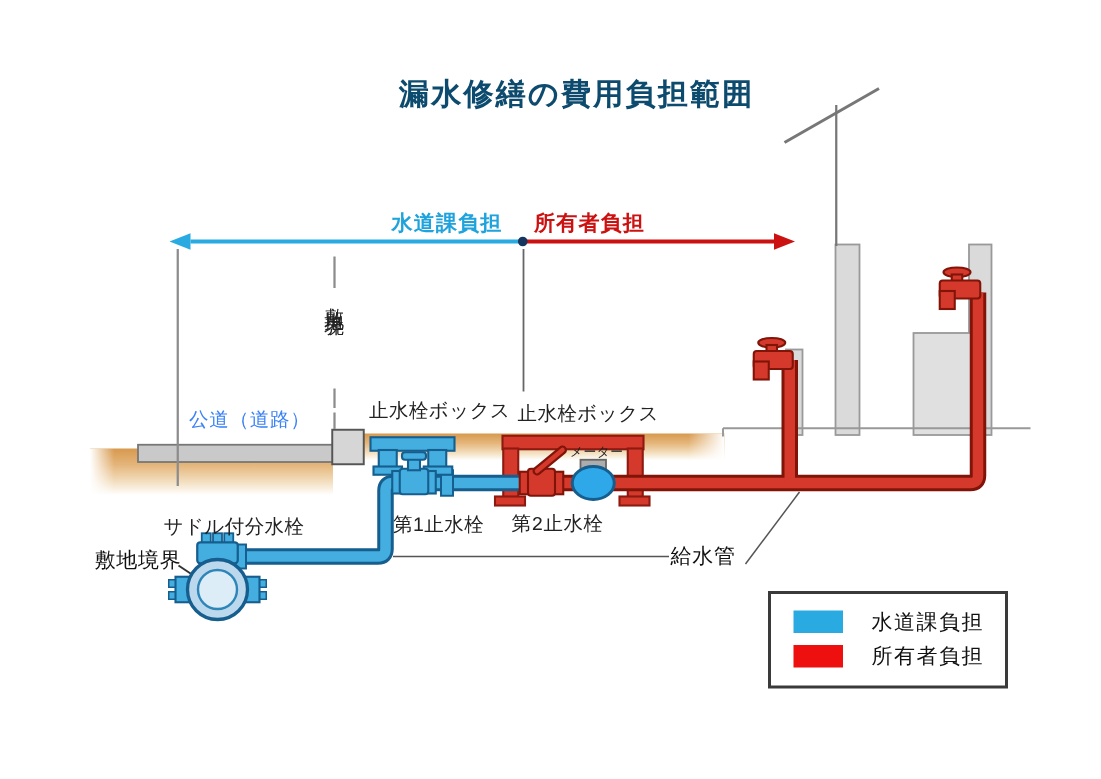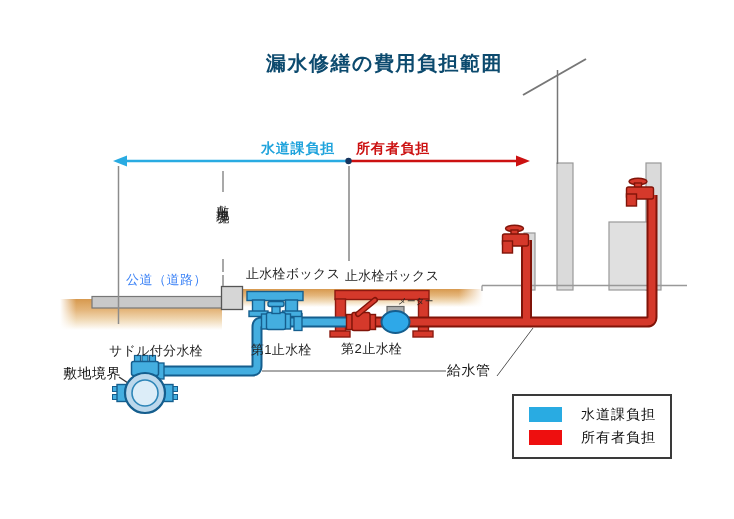--- a/index.html
+++ b/index.html
@@ -173,23 +173,23 @@
 
   <div class="lbl title" style="left:266px;top:52px;">漏水修繕の費用負担範囲</div>
 
   <div class="lbl burden" style="left: 261px; top: 141px; color: rgb(31, 163, 220);">水道課負担</div>
   <div class="lbl burden" style="left: 356px; top: 141px; color: rgb(204, 17, 17);">所有者負担</div>
 
   <div class="lbl vert" style="left:215px;top:195px;">敷地境界</div>
   <div class="lbl mid" style="left:126px;top:273px;">公道（道路）</div>
   <div class="lbl small" style="left:246px;top:267px;">止水栓ボックス</div>
   <div class="lbl small" style="left:345px;top:269px;">止水栓ボックス</div>
-  <div class="lbl small" style="left:398px;top:297px;font-size:8.5px;">メーター</div>
+  <div class="lbl small" style="left:380px;top:297px;font-size:8.5px;">メーター</div>
   <div class="lbl small" style="left:109px;top:344px;text-align:right;">サドル付分水栓</div>
-  <div class="lbl small" style="left:251px;top:343px;">第1止水栓</div>
+  <div class="lbl small" style="left:262px;top:343px;">第1止水栓</div>
   <div class="lbl small" style="left:341px;top:343px;font-family:Liberation Mono, monospace;">第2止水栓</div>
   <div class="lbl big" style="left:63px;top:366px;">敷地境界</div>
   <div class="lbl big" style="left:447px;top:363px;">給水管</div>
 
   <div id="legend">
     <div class="swatch" style="top: 11px; background: rgb(41, 171, 226);"></div>
     <div class="legend-label" style="top:10px;">水道課負担</div>
     <div class="swatch" style="top: 34px; background: rgb(238, 15, 15);"></div>
     <div class="legend-label" style="top:33px;">所有者負担</div>
   </div>

